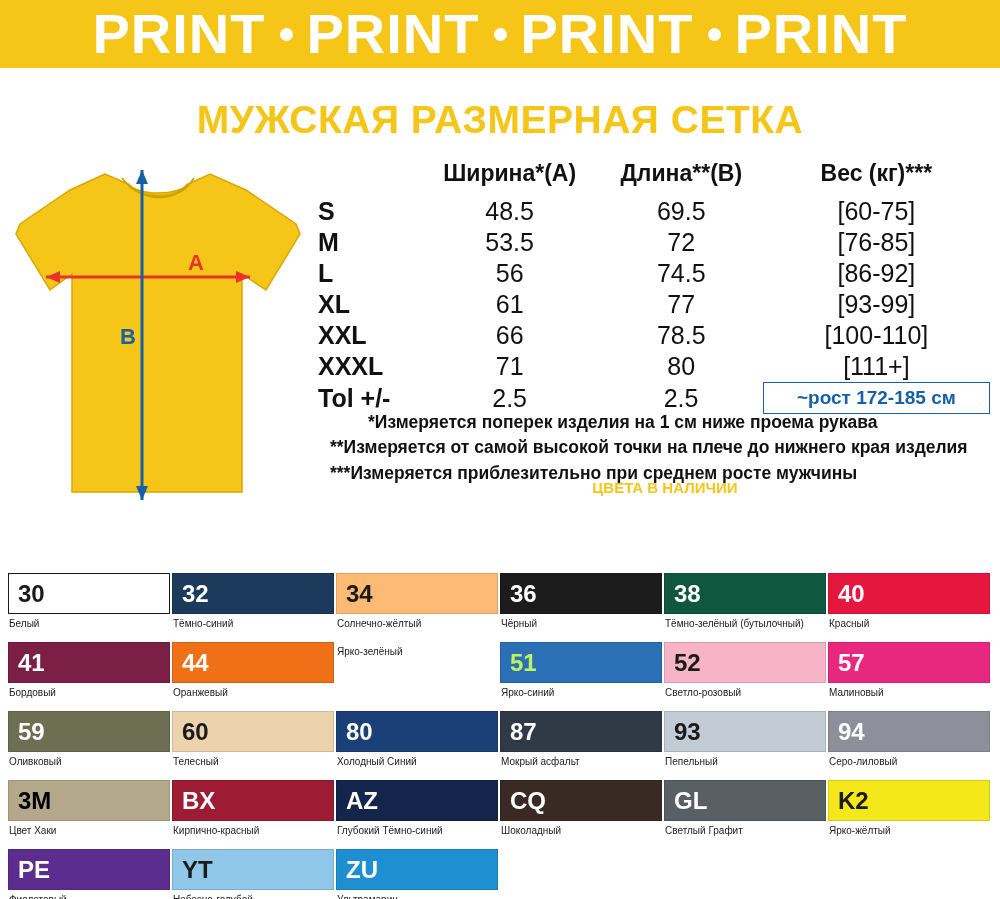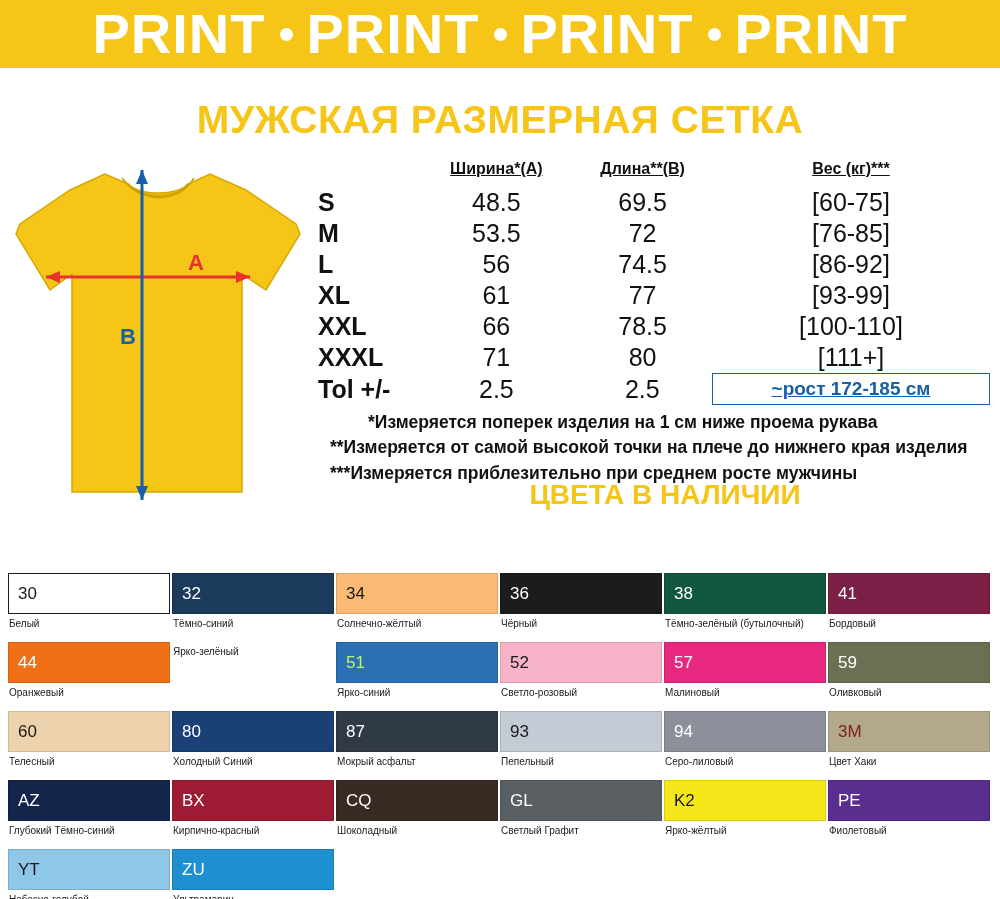--- a/index.html
+++ b/index.html
@@ -66,46 +66,44 @@
     top: 18px;
     width: 680px;
   }
   table.sizes {
     width: 100%;
     border-collapse: collapse;
     font-size: 24px;
     color: #111;
   }
   table.sizes th {
-    font-size: 16px;
+    font-size: 23px;
     font-weight: bold;
     padding-bottom: 9px;
     text-align: center;
-    text-decoration: underline;
   }
   table.sizes th.lbl { text-align: left; width: 110px; }
   table.sizes td {
     text-align: center;
     padding: 1px 0;
     font-size: 25px;
   }
   table.sizes td.lbl {
     text-align: left;
     font-weight: bold;
     font-size: 25px;
     padding-left: 8px;
   }
   td.height-note {
     color: #1560a8;
     font-weight: bold;
     font-size: 19px !important;
     border: 1px solid #1560a8;
     border-radius: 2px;
     padding: 1px 4px !important;
-    text-decoration: underline;
   }
 
   .notes {
     position: absolute;
     left: 330px;
     top: 268px;
     width: 670px;
     color: #111;
   }
   .notes div {
@@ -115,21 +113,21 @@
   }
   .notes div.n1 { padding-left: 38px; }
 
   .colors-title {
     position: absolute;
     left: 330px;
     top: 337px;
     width: 670px;
     text-align: center;
     color: #f5c518;
-    font-size: 28px;
+    font-size: 15px;
     font-weight: bold;
   }
 
   
   .swatch-grid {
     position: absolute;
     left: 8px;
     top: 573px;
     width: 984px;
     display: grid;
@@ -138,22 +136,22 @@
   }
   .cell { padding-right: 2px; }
   .chip {
     height: 41px;
     display: flex;
     align-items: center;
     padding-left: 9px;
     border: 1px solid rgba(0,0,0,0.12);
   }
   .chip .code {
-    font-size: 17px;
-    font-weight: normal;
+    font-size: 24px;
+    font-weight: bold;
     text-align: right;
   }
   .cname {
     font-size: 10px;
     color: #1a1a1a;
     padding-top: 4px;
     padding-left: 1px;
     white-space: nowrap;
   }
 </style>
@@ -283,20 +281,26 @@
         <span class="code" style="color:#ffffff">36</span>
       </div>
       <div class="cname">Чёрный</div>
     </div>
   <div class="cell">
       <div class="chip" style="background:#10573f">
         <span class="code" style="color:#ffffff">38</span>
       </div>
       <div class="cname">Тёмно-зелёный (бутылочный)</div>
     </div>
+  <div class="cell">
+      <div class="chip" style="background:#e5173f">
+        <span class="code" style="color:#ffffff">40</span>
+      </div>
+      <div class="cname">Красный</div>
+    </div>
 
   <div class="cell">
       <div class="chip" style="background:#7c1f46">
         <span class="code" style="color:#ffffff">41</span>
       </div>
       <div class="cname">Бордовый</div>
     </div>
   <div class="cell">
       <div class="chip" style="background:#f07018">
         <span class="code" style="color:#ffffff">44</span>
@@ -357,37 +361,37 @@
     </div>
   <div class="cell">
       <div class="chip" style="background:#8d8f9a">
         <span class="code" style="color:#ffffff">94</span>
       </div>
       <div class="cname">Серо-лиловый</div>
     </div>
 
   <div class="cell">
       <div class="chip" style="background:#b3a98a">
-        <span class="code" style="color:#7f1d1d">3M</span>
+        <span class="code" style="color:#000000">3M</span>
       </div>
       <div class="cname">Цвет Хаки</div>
+    </div>
+  <div class="cell">
+      <div class="chip" style="background:#9e1b34">
+        <span class="code" style="color:#ffffff">BX</span>
+      </div>
+      <div class="cname">Кирпично-красный</div>
     </div>
   <div class="cell">
       <div class="chip" style="background:#13254a">
         <span class="code" style="color:#ffffff">AZ</span>
       </div>
       <div class="cname">Глубокий Тёмно-синий</div>
     </div>
   <div class="cell">
-      <div class="chip" style="background:#9e1b34">
-        <span class="code" style="color:#ffffff">BX</span>
-      </div>
-      <div class="cname">Кирпично-красный</div>
-    </div>
-  <div class="cell">
       <div class="chip" style="background:#3a2a24">
         <span class="code" style="color:#ffffff">CQ</span>
       </div>
       <div class="cname">Шоколадный</div>
     </div>
   <div class="cell">
       <div class="chip" style="background:#5a5f63">
         <span class="code" style="color:#ffffff">GL</span>
       </div>
       <div class="cname">Светлый Графит</div>

